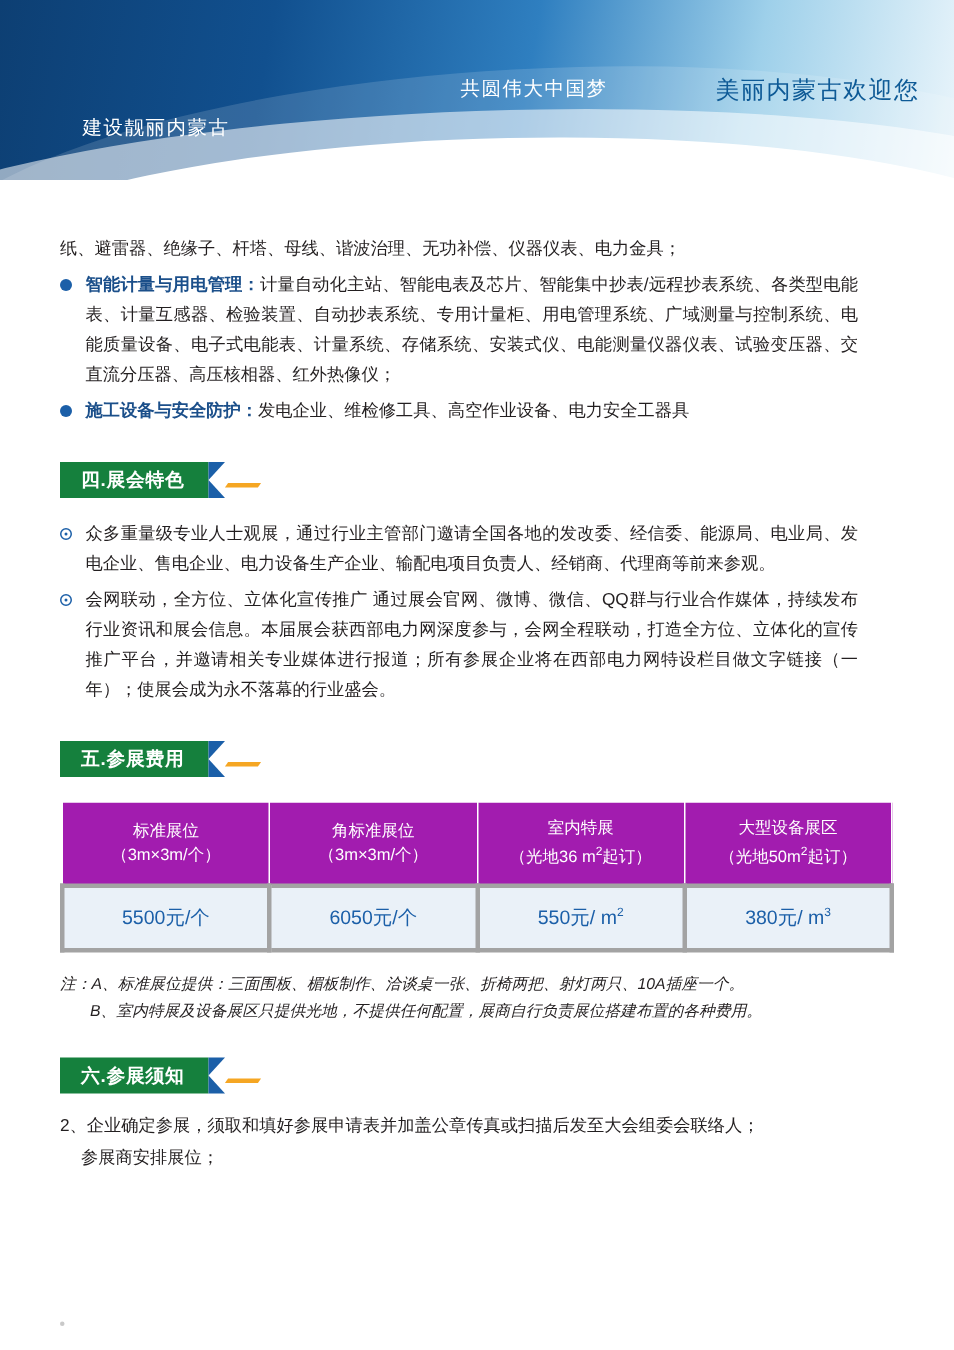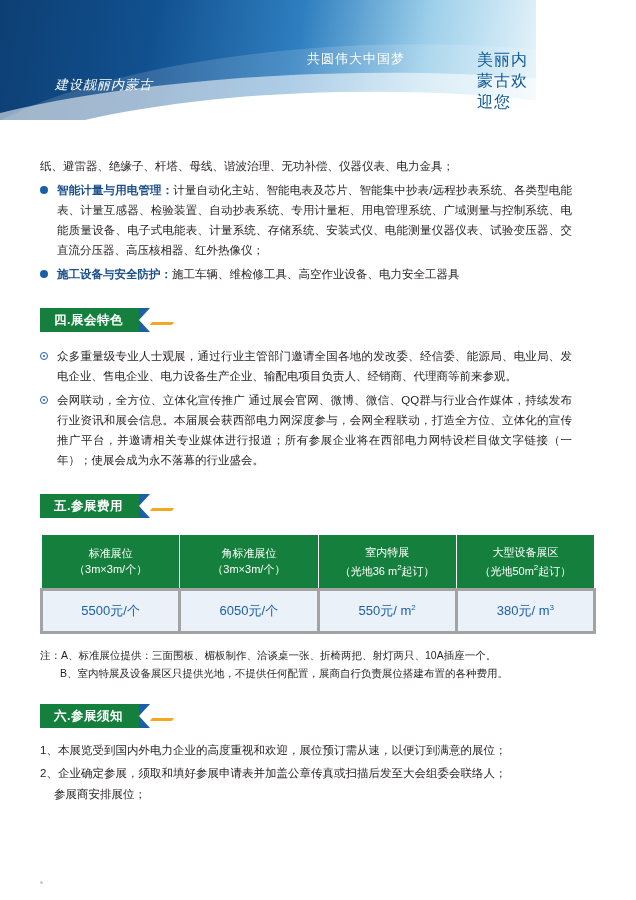--- a/index.html
+++ b/index.html
@@ -12,21 +12,21 @@
     background: #ffffff;
     font-family: "Liberation Sans", sans-serif;
     color: #222;
     position: relative;
     overflow: hidden;
   }
 
   
   .header {
     position: relative;
-    width: 536px;
+    width: 636px;
     height: 120px;
     background: linear-gradient(100deg, #0d3f73 0%, #11508f 28%, #2f7fc0 55%, #9ed0ea 78%, #eaf5fb 100%);
     overflow: hidden;
   }
   .header .wave1 {
     position: absolute;
     left: -60px;
     top: 46px;
     width: 820px;
     height: 170px;
@@ -70,21 +70,20 @@
     color: #0e5a96;
     letter-spacing: 1px;
   }
   .header .brand {
     position: absolute;
     left: 55px;
     top: 76px;
     font-size: 13px;
     color: #ffffff;
     letter-spacing: 1px;
-    font-style: italic;
   }
 
   
   .content {
     padding: 0 40px;
     box-sizing: border-box;
     width: 612px;
   }
 
   .para {
@@ -170,21 +169,21 @@
     transform: skewX(-35deg);
   }
 
   
   table.fee {
     border-collapse: collapse;
     width: 556px;
     margin-top: 6px;
   }
   table.fee th {
-    background: #15803d;
+    background: #a21caf;
     color: #ffffff;
     font-size: 11px;
     font-weight: normal;
     line-height: 16px;
     padding: 9px 4px;
     border: 1px solid #ffffff;
     width: 25%;
     vertical-align: middle;
   }
   table.fee td {
@@ -198,20 +197,21 @@
   sup {
     font-size: 8px;
     vertical-align: super;
   }
 
   .note {
     font-size: 10.5px;
     line-height: 18px;
     color: #231f20;
     margin-top: 12px;
+    font-style: italic;
   }
   .note .indent {
     display: block;
   }
 
   .notice-item {
     font-size: 11.5px;
     line-height: 21px;
     color: #231f20;
     margin-top: 2px;
@@ -252,21 +252,21 @@
   
   <p class="para">纸、避雷器、绝缘子、杆塔、母线、谐波治理、无功补偿、仪器仪表、电力金具；</p>
 
   <div class="bullet-row">
     <span class="bullet-dot"></span>
     <p class="para"><span class="lead">智能计量与用电管理：</span><span>计量自动化主站、智能电表及芯片、智能集中抄表/远程抄表系统、各类型电能表、计量互感器、检验装置、自动抄表系统、专用计量柜、用电管理系统、广域测量与控制系统、电能质量设备、电子式电能表、计量系统、存储系统、安装式仪、电能测量仪器仪表、试验变压器、交直流分压器、高压核相器、红外热像仪；</span></p>
   </div>
 
   <div class="bullet-row">
     <span class="bullet-dot"></span>
-    <p class="para"><span class="lead">施工设备与安全防护：</span><span>施工车辆、维检修工具、高空作业设备、电力安全工器具</span></p>
+    <p class="para"><span class="lead">施工设备与安全防护：</span><span>发电企业、维检修工具、高空作业设备、电力安全工器具</span></p>
   </div>
 
   
   <div class="section-title">
     <span class="ribbon">四.展会特色</span>
     <span class="ribbon-tail"></span>
   </div>
 
   <div class="bullet-row">
     <span class="bullet-dot ring"></span>
@@ -319,19 +319,18 @@
     <span class="indent">注：A、标准展位提供：三面围板、楣板制作、洽谈桌一张、折椅两把、射灯两只、10A插座一个。</span>
     <span class="indent" style="padding-left:20px">B、室内特展及设备展区只提供光地，不提供任何配置，展商自行负责展位搭建布置的各种费用。</span>
   </div>
 
   
   <div class="section-title">
     <span class="ribbon">六.参展须知</span>
     <span class="ribbon-tail"></span>
   </div>
 
-  <div class="notice-item">1、本展览受到国内外电力企业的高度重视和欢迎，展位预订需从速，以便订到满意的展位；</div>
   <div class="notice-item">2、企业确定参展，须取和填好参展申请表并加盖公章传真或扫描后发至大会组委会联络人；</div>
   <div class="notice-sub">参展商安排展位；</div>
 
 </div>
 
 <div class="footer-dot"></div>
 
 </body></html>

